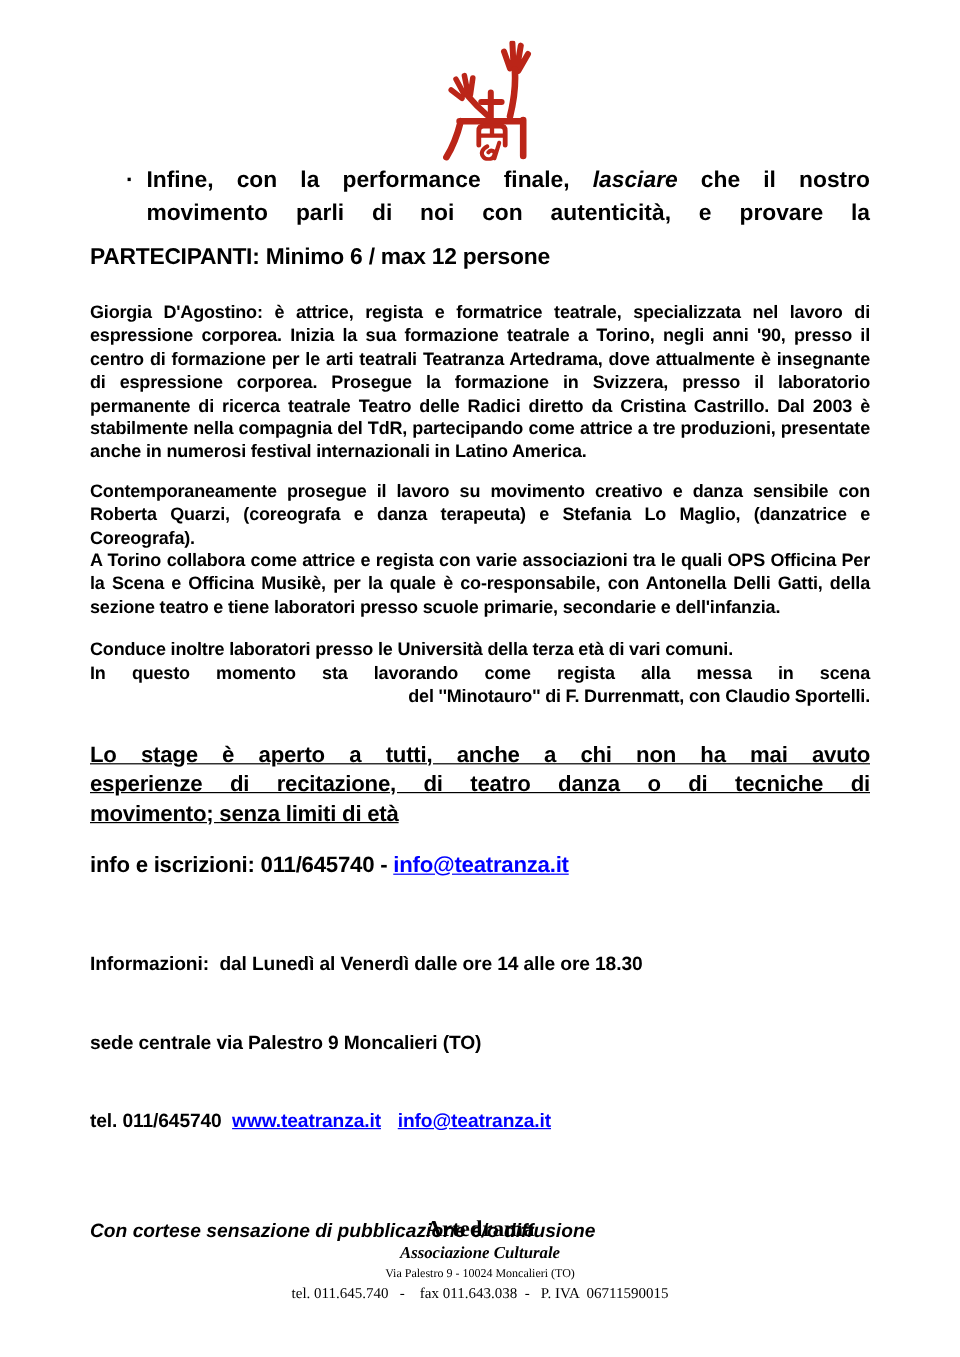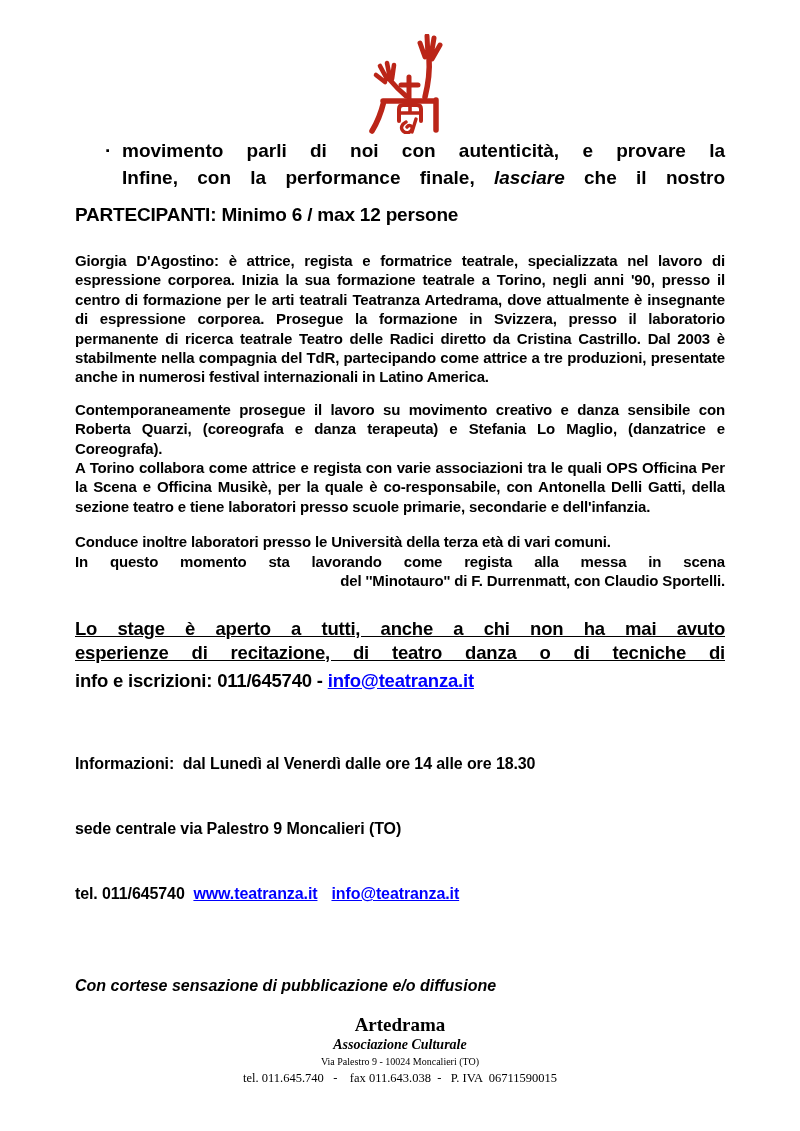--- a/index.html
+++ b/index.html
@@ -32,21 +32,21 @@
     font-size: 15px; line-height: 19.4px; font-weight: bold;
     text-align: justify; letter-spacing: -0.15px;
   }
   .m-bio1 { margin-top: 25px; }
   .m-bio2 { margin-top: 13px; }
   .m-bio3 { margin-top: 16px; }
 
   .stage { margin-top: 26px; font-size: 18.5px; line-height: 24.5px; font-weight: bold; letter-spacing: -0.2px; }
   .stage-line { text-decoration: underline; }
 
-  .info-iscrizioni { margin-top: 2px; font-size: 18.5px; line-height: 25px; font-weight: bold; letter-spacing: -0.2px; }
+  .info-iscrizioni { margin-top: 18px; font-size: 18.5px; line-height: 25px; font-weight: bold; letter-spacing: -0.2px; }
 
   a.doc-link { color: #0000fe; text-decoration: underline; font-weight: bold; cursor: pointer; }
 
   .contact { margin-top: 17px; font-size: 16px; line-height: 21.7px; font-weight: bold; white-space: pre-wrap; letter-spacing: -0.1px; }
   .contact-gap { display: inline-block; width: 14px; }
 
   .note { margin-top: 29px; font-size: 16px; font-weight: bold; font-style: italic; }
 
   .footer {
     position: absolute; top: 1013px; left: 0; right: 0;
@@ -80,22 +80,22 @@
         <path stroke-width="3.6" d="M33,79 L51,79 M42,72 L42,79"></path>
 
         <path stroke-width="3.4" d="M38,88 C34,90 32,94 35,97 C38,100 43,99 44,95 C45,92 41,90 39,93"></path>
         <path stroke-width="3.4" d="M48,85 L44,98"></path>
       </svg>
     </div>
 
     <div class="intro">
       <span class="intro-bullet">·</span>
       <div class="intro-text">
+        <div class="jline"><span>Infine, con la performance finale, </span><span class="em-word">lasciare</span><span> che il nostro</span></div>
         <div class="jline">movimento parli di noi con autenticità, e provare la</div>
-        <div class="jline"><span>Infine, con la performance finale, </span><span class="em-word">lasciare</span><span> che il nostro</span></div>
       </div>
     </div>
 
     <div class="partecipanti">PARTECIPANTI: Minimo 6 / max 12 persone</div>
 
     <div class="body-par m-bio1">Giorgia D'Agostino: è attrice, regista e formatrice teatrale, specializzata nel lavoro di espressione corporea. Inizia la sua formazione teatrale a Torino, negli anni '90, presso il centro di formazione per le arti teatrali Teatranza Artedrama, dove attualmente è insegnante di espressione corporea. Prosegue la formazione in Svizzera, presso il laboratorio permanente di ricerca teatrale Teatro delle Radici diretto da Cristina Castrillo. Dal 2003 è stabilmente nella compagnia del TdR, partecipando come attrice a tre produzioni, presentate anche in numerosi festival internazionali in Latino America.</div>
 
     <div class="m-bio2">
       <div class="body-par">Contemporaneamente prosegue il lavoro su movimento creativo e danza sensibile con Roberta Quarzi, (coreografa e danza terapeuta) e Stefania Lo Maglio, (danzatrice e Coreografa).</div>
       <div class="body-par">A Torino collabora come attrice e regista con varie associazioni tra le quali OPS Officina Per la Scena e Officina Musikè, per la quale è co-responsabile, con Antonella Delli Gatti, della sezione teatro e tiene laboratori presso scuole primarie, secondarie e dell'infanzia.</div>
@@ -103,20 +103,21 @@
 
     <div class="m-bio3">
       <div class="body-par" style="text-align:left">Conduce inoltre laboratori presso le Università della terza età di vari comuni.</div>
       <div class="body-par jline">In questo momento sta lavorando come regista alla messa in scena</div>
       <div class="body-par" style="text-align:right">del ''Minotauro'' di F. Durrenmatt, con Claudio Sportelli.</div>
     </div>
 
     <div class="stage">
       <div class="jline stage-line">Lo stage è aperto a tutti, anche a chi non ha mai avuto</div>
       <div class="jline stage-line">esperienze di recitazione, di teatro danza o di tecniche di</div>
+      <div class="lline stage-line">movimento; senza limiti di età</div>
     </div>
 
     <div class="info-iscrizioni"><span>info e iscrizioni: 011/645740 - </span><a class="doc-link" href="#">info@teatranza.it</a></div>
 
     <div class="contact">
       <div>Informazioni:  dal Lunedì al Venerdì dalle ore 14 alle ore 18.30</div>
       <div>sede centrale via Palestro 9 Moncalieri (TO)</div>
       <div><span>tel. 011/645740  </span><a class="doc-link" href="#">www.teatranza.it</a><span class="contact-gap"></span><a class="doc-link" href="#">info@teatranza.it</a></div>
     </div>
 

